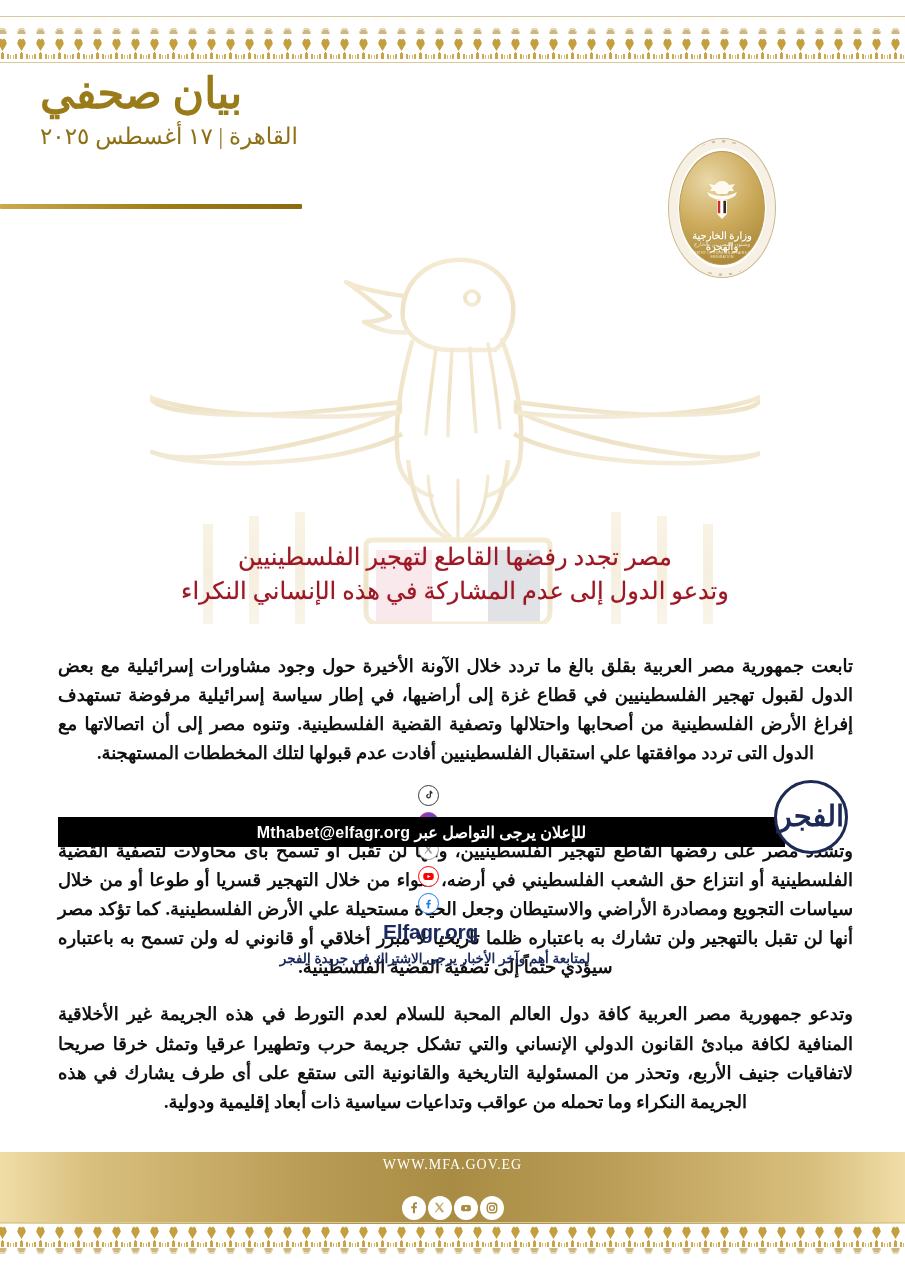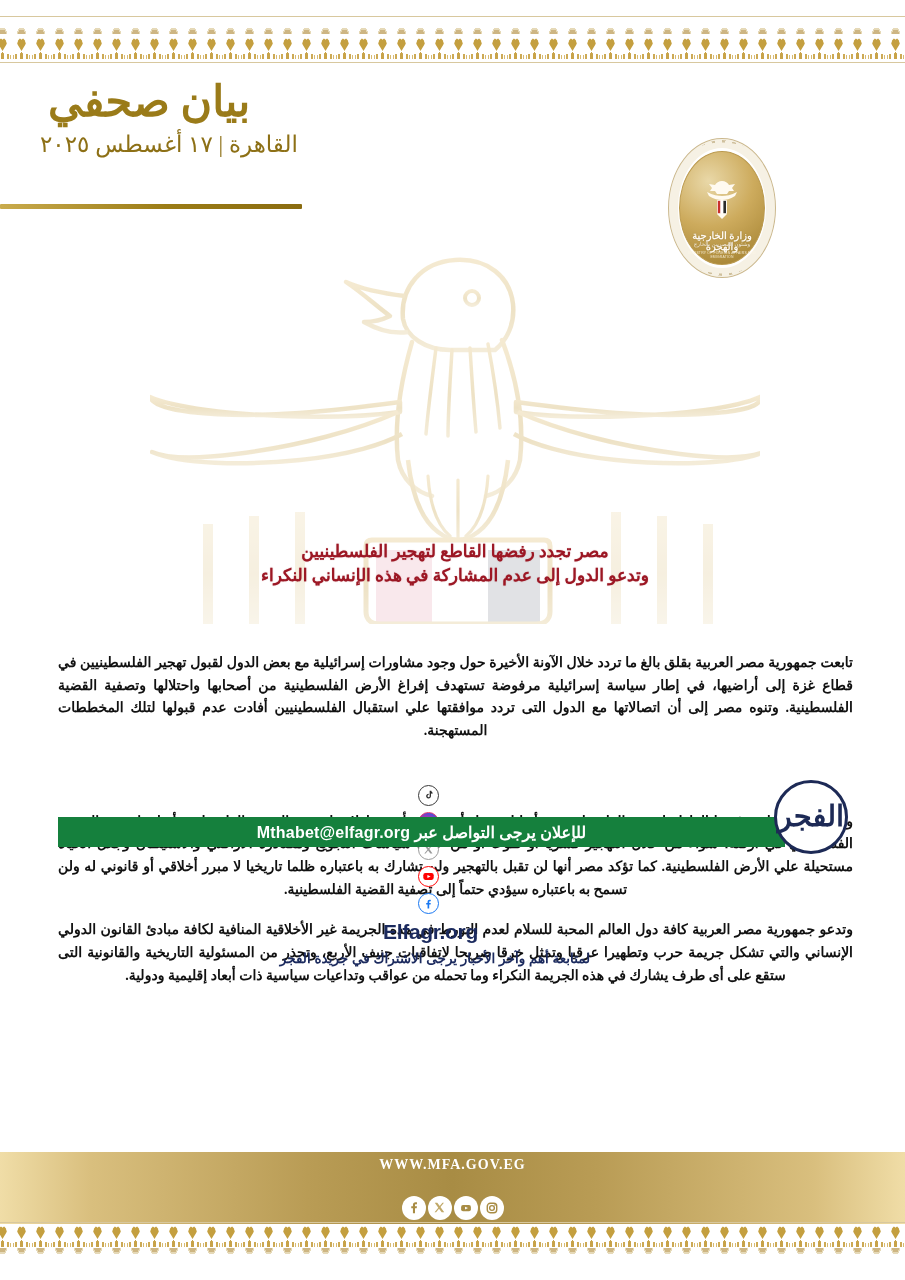--- a/index.html
+++ b/index.html
@@ -102,21 +102,21 @@
     text-align: left;
     width: 300px;
   }
   .kicker {
     font-family: "Liberation Serif", serif;
     font-size: 43px;
     font-weight: 700;
     color: #9a7b19;
     letter-spacing: 4px;
     line-height: 1;
-    margin: 8px;
+    margin: 0;
     direction: rtl;
   }
   .dateline {
     font-family: "Liberation Serif", serif;
     font-size: 23px;
     font-weight: 400;
     color: #8d7016;
     margin: 10px 0 0;
     direction: rtl;
     line-height: 1;
@@ -213,41 +213,41 @@
   
   .headline {
     position: absolute;
     top: 540px;
     left: 60px;
     width: 790px;
     text-align: center;
     direction: rtl;
     color: #9c1724;
     font-family: "Liberation Serif", serif;
-    font-weight: 700;
-    font-size: 17px;
+    font-weight: 400;
+    font-size: 24px;
     line-height: 1.42;
     letter-spacing: .3px;
     z-index: 3;
     text-shadow: 0 0 1px rgba(156,23,36,.5);
   }
   .headline-line { display: block; }
 
   
   .body-area {
     position: absolute;
     top: 652px;
     left: 58px;
     width: 795px;
     direction: rtl;
     z-index: 2;
   }
   .para {
     font-family: "Liberation Serif", serif;
-    font-size: 14px;
+    font-size: 18px;
     line-height: 1.62;
     color: #111111;
     font-weight: 700;
     text-align: justify;
     text-align-last: center;
     margin: 0 0 18px;
     letter-spacing: 0;
   }
   .para.p2 { margin-top: 68px; }
   .para.p3 { margin-top: 14px; }
@@ -310,21 +310,21 @@
     color: #1b2a5e;
     white-space: nowrap;
     margin-left: 14px;
   }
   .elfagr-bar {
     position: absolute;
     left: 0;
     top: 36px;
     width: 727px;
     height: 30px;
-    background: #15803d;
+    background: #000000;
     display: flex;
     align-items: center;
     justify-content: center;
     direction: rtl;
   }
   .elfagr-bar span {
     font-family: "Liberation Sans", sans-serif;
     font-size: 16px;
     font-weight: 700;
     color: #ffffff;
@@ -369,21 +369,20 @@
     align-items: center;
     justify-content: center;
   }
   .footer-url {
     font-family: "Liberation Serif", serif;
     font-size: 14px;
     letter-spacing: 1px;
     color: #ffffff;
     margin-bottom: 23px;
     direction: ltr;
-    font-weight: bold;
   }
   .footer-socials {
     display: flex;
     flex-direction: row;
     gap: 2px;
     direction: ltr;
   }
   .fsoc {
     width: 24px;
     height: 24px;

